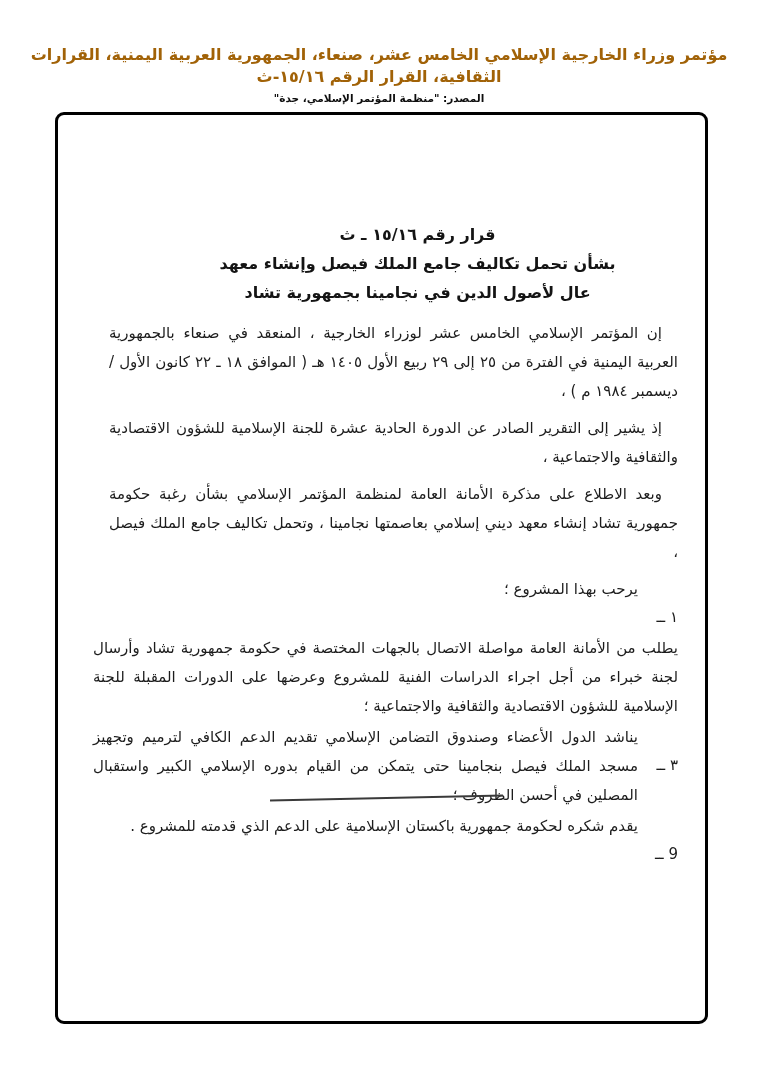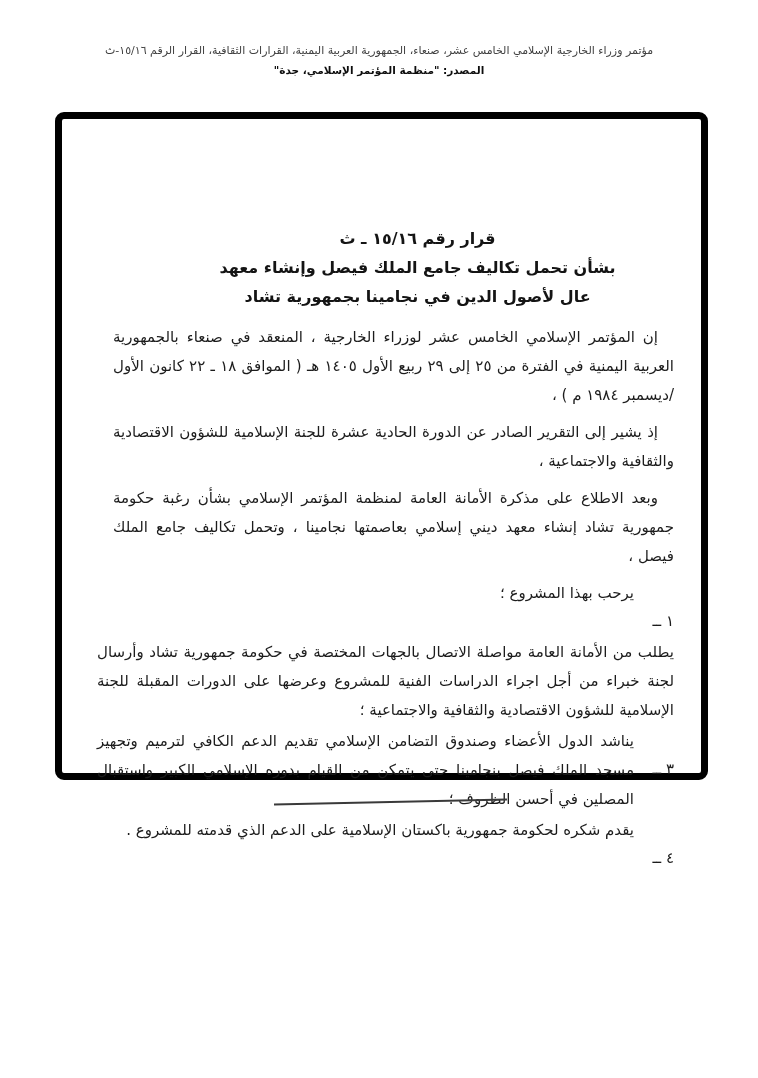--- a/index.html
+++ b/index.html
@@ -11,32 +11,32 @@
     font-family:"DejaVu Sans", sans-serif;
     color:#161616;
     overflow:hidden;
   }
   
   .header {
     position:absolute; top:44px; left:0; right:0;
     text-align:center; direction:rtl;
   }
   .header-citation {
-    font-size:11px; font-weight:normal; color:#404040;
+    font-size:16px; font-weight:bold; color:#a16207;
     line-height:1.35; padding:0 18px;
   }
   .header-source {
     margin-top:5px;
     font-size:10.5px; font-weight:bold; color:#0d0d0d;
   }
   
   .doc-frame {
     position:absolute; left:55px; top:112px;
-    width:653px; height:668px;
-    border:7px solid #000000;
+    width:653px; height:912px;
+    border:3px solid #000000;
     border-radius:9px;
     background:#ffffff;
   }
   .doc-content {
     position:absolute; top:0; left:0; right:0; bottom:0;
     padding:105px 27px 0 35px;
     direction:rtl;
     font-size:15px; line-height:29px;
     color:#1c1c1c;
   }
@@ -102,21 +102,21 @@
         <span class="item-text">يرحب بهذا المشروع ؛</span>
       </div>
       <div class="item">
         <span class="item-text">يطلب من الأمانة العامة مواصلة الاتصال بالجهات المختصة في حكومة جمهورية تشاد وأرسال لجنة خبراء من أجل اجراء الدراسات الفنية للمشروع وعرضها على الدورات المقبلة للجنة الإسلامية للشؤون الاقتصادية والثقافية والاجتماعية ؛</span>
       </div>
       <div class="item">
         <span class="item-num">٣ ــ</span>
         <span class="item-text">يناشد الدول الأعضاء وصندوق التضامن الإسلامي تقديم الدعم الكافي لترميم وتجهيز مسجد الملك فيصل بنجامينا حتى يتمكن من القيام بدوره الإسلامي الكبير واستقبال المصلين في أحسن الظروف ؛</span>
       </div>
       <div class="item">
-        <span class="item-num">٤ ــ</span>
+        <span class="item-num">9 ــ</span>
         <span class="item-text">يقدم شكره لحكومة جمهورية باكستان الإسلامية على الدعم الذي قدمته للمشروع .</span>
       </div>
 
     </div>
 
     <div class="divider"></div>
   </div>
 
 </div>
 

